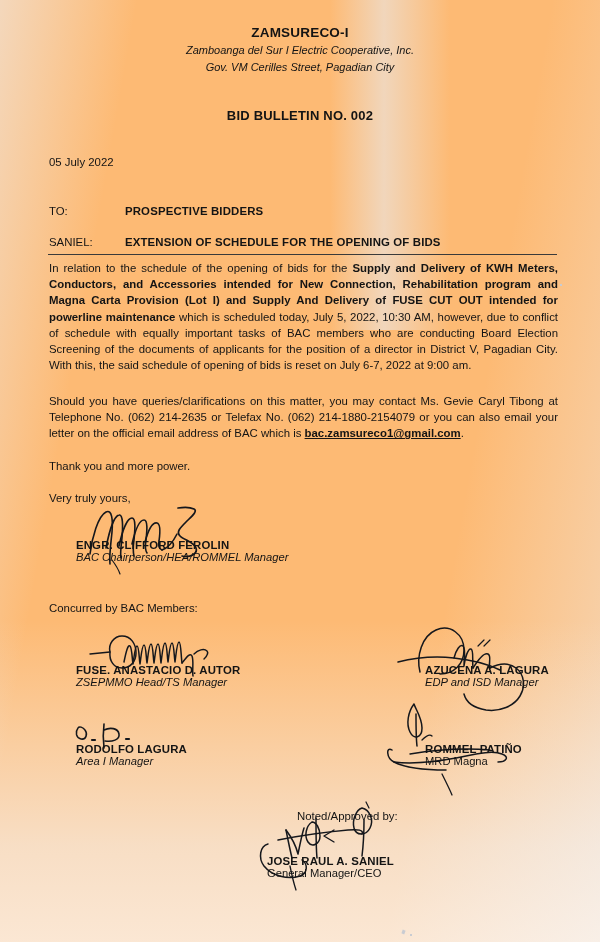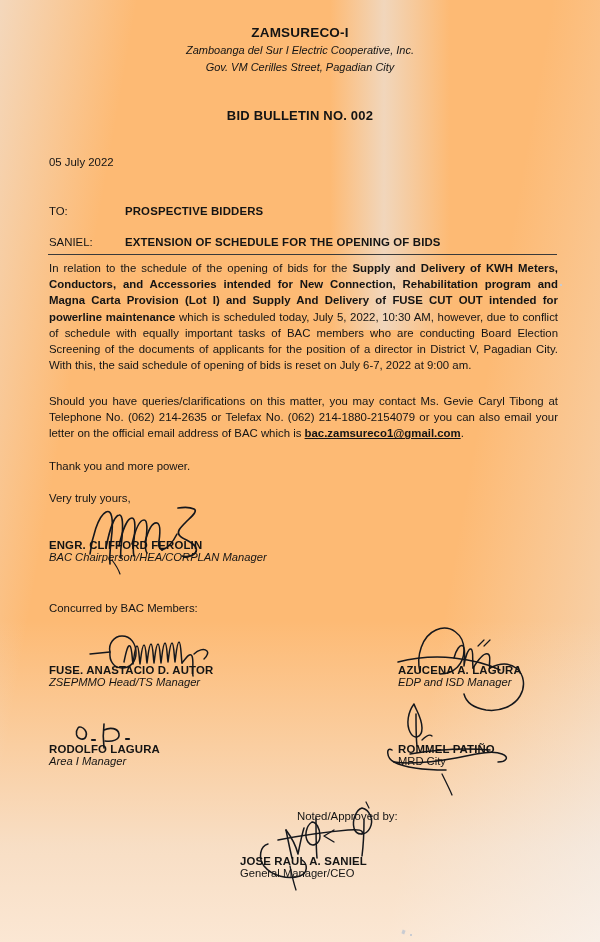--- a/index.html
+++ b/index.html
@@ -115,20 +115,21 @@
   .body-block.p4 { top: 490px; text-align: left; }
   .body-block b { font-weight: bold; }
   .email-link {
     font-weight: bold;
     text-decoration: underline;
     color: #141414;
   }
 
   .sig-block {
     position: absolute;
+    margin-left: 27px;
   }
   .sig-name {
     font-size: 11.4px;
     font-weight: bold;
     letter-spacing: 0.15px;
     white-space: nowrap;
   }
   .sig-title {
     font-size: 11.2px;
     font-style: italic;
@@ -202,21 +203,21 @@
       <path d="M50 46 C53 33, 57 22, 62 22 C66 22, 65 33, 64 42 C63 48, 63 52, 65 55" stroke-width="1.6"></path>
       <path d="M63 44 C66 33, 70 24, 75 25 C79 26, 78 36, 77 43 C76 48, 77 51, 80 52" stroke-width="1.6"></path>
       <path d="M80 52 C86 50, 91 44, 95 36" stroke-width="1.6"></path>
       <path d="M96 10 C102 9, 108 9, 112 11 C116 13, 110 18, 104 24 C98 30, 94 34, 98 38 C102 42, 112 44, 114 50 C116 56, 108 60, 100 58" stroke-width="1.7"></path>
       <path d="M30 62 C33 66, 36 70, 38 76" stroke-width="1.2"></path>
     </svg>
   </div>
 
   <div class="sig-block" style="left:49px; top:539px;">
     <div class="sig-name">ENGR. CLIFFORD FEROLIN</div>
-    <div class="sig-title">BAC Chairperson/HEA/CORPLAN Manager</div>
+    <div class="sig-title">BAC Chairperson/HEA/ROMMEL Manager</div>
   </div>
 
   <div class="concurred">Concurred by  BAC Members:</div>
 
   <div class="ink" style="left:88px; top:628px; width:140px; height:52px;">
     <svg width="140" height="52" viewBox="0 0 140 52">
       <path d="M2 26 L22 24" stroke-width="1.4"></path>
       <path d="M22 24 C20 16, 26 8, 34 8 C43 8, 48 16, 48 25 C48 34, 42 40, 34 40 C26 40, 21 33, 22 24" stroke-width="1.5"></path>
       <path d="M36 34 C38 24, 40 16, 42 18 C44 20, 44 30, 45 36 C46 30, 47 18, 49 18 C51 18, 51 30, 52 36 C53 29, 54 17, 56 17 C58 17, 58 29, 59 35 C60 28, 61 16, 63 16 C65 16, 65 29, 66 35 C67 28, 68 16, 70 16 C72 16, 72 29, 73 35 C74 28, 75 15, 77 15 C79 15, 79 28, 80 34 C81 27, 82 15, 84 15 C86 15, 86 28, 87 34 C88 27, 89 14, 91 14 C93 14, 93 28, 94 35" stroke-width="1.5"></path>
       <path d="M94 35 C98 30, 102 24, 104 28 C106 33, 104 42, 105 48" stroke-width="1.5"></path>
@@ -267,21 +268,21 @@
       <path d="M42 40 C46 36, 50 34, 52 36" stroke-width="1.3"></path>
       <path d="M12 50 C6 46, 6 58, 14 62 C26 68, 46 70, 66 70" stroke-width="1.5"></path>
       <path d="M14 62 C30 64, 54 62, 76 58 C96 54, 112 50, 122 54 C130 57, 126 62, 118 62" stroke-width="1.5"></path>
       <path d="M30 54 C54 50, 86 48, 110 50" stroke-width="1.4"></path>
       <path d="M62 74 C66 82, 70 90, 72 95" stroke-width="1.3"></path>
     </svg>
   </div>
 
   <div class="sig-block" style="left:398px; top:743px;">
     <div class="sig-name">ROMMEL PATIÑO</div>
-    <div class="sig-title plain">MRD City</div>
+    <div class="sig-title plain">MRD Magna</div>
   </div>
 
   <div class="noted">Noted/Approved by:</div>
 
   <div class="ink" style="left:250px; top:800px; width:140px; height:90px;">
     <svg width="140" height="90" viewBox="0 0 140 90">
       <path d="M116 2 L119 8" stroke-width="1.2"></path>
       <path d="M112 8 C120 10, 124 20, 120 28 C116 36, 106 36, 104 28 C102 20, 106 10, 112 8" stroke-width="1.5"></path>
       <path d="M114 20 C114 34, 113 48, 112 56" stroke-width="1.5"></path>
       <path d="M36 30 C38 40, 40 50, 42 58" stroke-width="1.5"></path>

